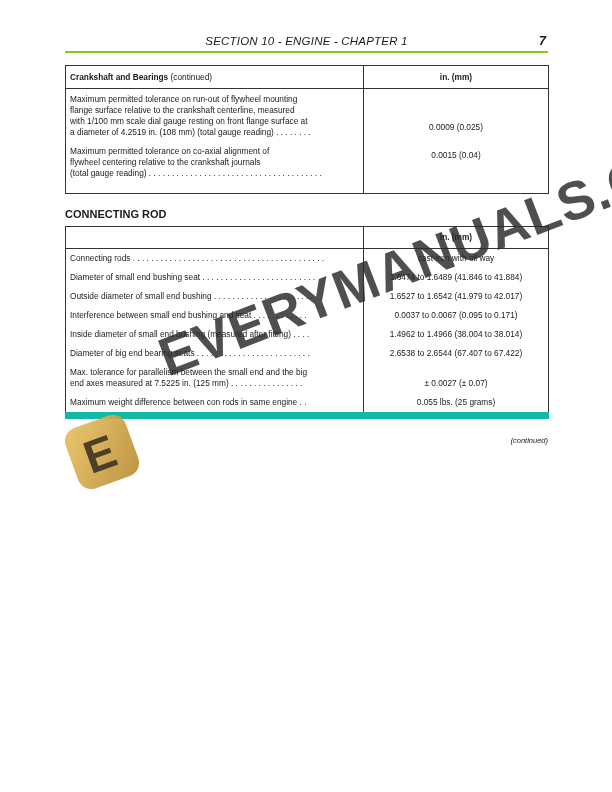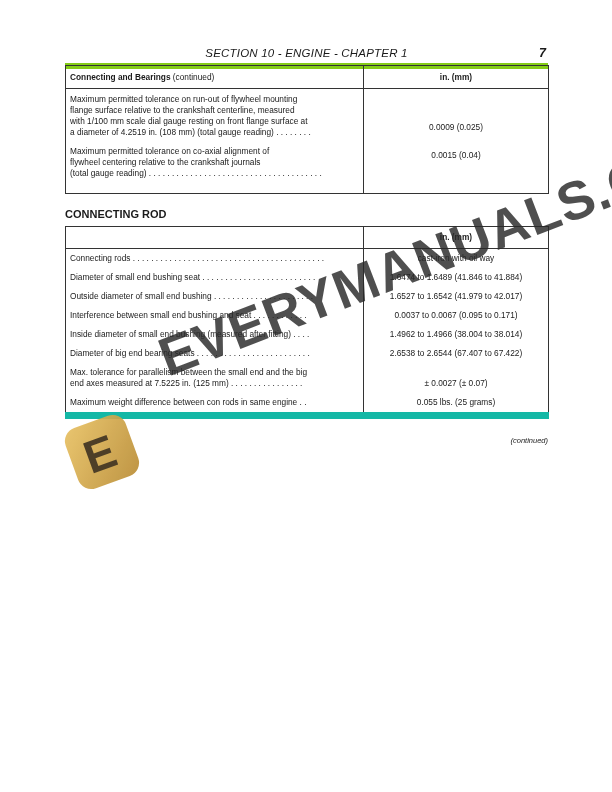--- a/index.html
+++ b/index.html
@@ -1,18 +1,18 @@
 <!DOCTYPE html>
 <html><head>
 <meta charset="utf-8">
 <style>
   html, body { margin:0; padding:0; }
   body { width:612px; height:792px; background:#ffffff; position:relative; overflow:hidden;
          font-family:"Liberation Sans", sans-serif; color:#1a1a1a; }
-  .header { position:absolute; left:65px; top:45px; width:483px; height:18px; border-bottom:6px solid #84cc16; }
+  .header { position:absolute; left:65px; top:33px; width:483px; height:18px; border-bottom:2px solid #84cc16; }
   .header .title { position:absolute; left:0; right:0; text-align:center; top:2px; font-size:11.5px; font-style:italic; letter-spacing:0.2px; }
   .header .pageno { position:absolute; right:2px; top:1px; font-size:12.5px; font-style:italic; font-weight:bold; }
   table.spec { position:absolute; left:65px; width:484px; border-collapse:collapse; font-size:8.3px; line-height:11px; }
   table.spec td, table.spec th { border:1px solid #333; padding:0 4px; vertical-align:top; }
   table.spec .c1 { width:289px; }
   table.spec .c2 { text-align:center; }
   #t1 { top:65px; }
   #t1 .hdr td { height:22px; vertical-align:middle; }
   #t1 .body td { padding-top:5px; padding-bottom:14px; }
   .block { margin-bottom:8px; }
@@ -36,21 +36,21 @@
 <body>
 
 <div class="header">
   <div class="title">SECTION 10 - ENGINE - CHAPTER 1</div>
   <div class="pageno">7</div>
 </div>
 
 <table class="spec" id="t1">
   <tbody>
       <tr class="hdr">
-    <td class="c1"><span class="bold">Connecting and Bearings</span><span> (continued)</span></td>
+    <td class="c1"><span class="bold">Crankshaft and Bearings</span><span> (continued)</span></td>
     <td class="c2 bold">in. (mm)</td>
   </tr>
   <tr class="body">
     <td class="c1">
       <div class="block">
         <div>Maximum permitted tolerance on run-out of flywheel mounting</div>
         <div>flange surface relative to the crankshaft centerline, measured</div>
         <div>with 1/100 mm scale dial gauge resting on front flange surface at</div>
         <div>a diameter of 4.2519 in. (108 mm) (total gauge reading) . . . . . . . .</div>
       </div>

